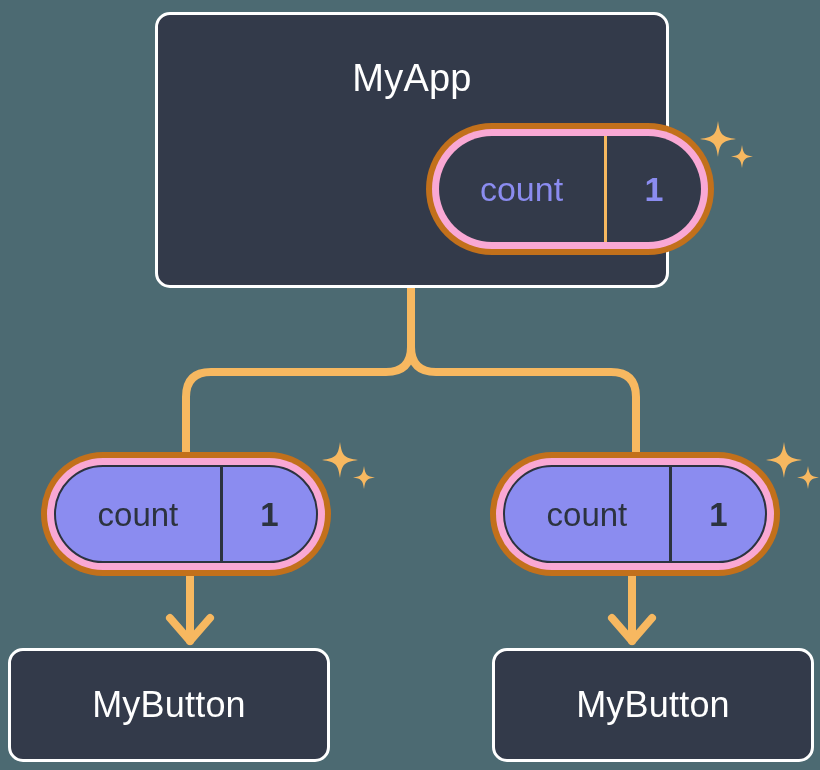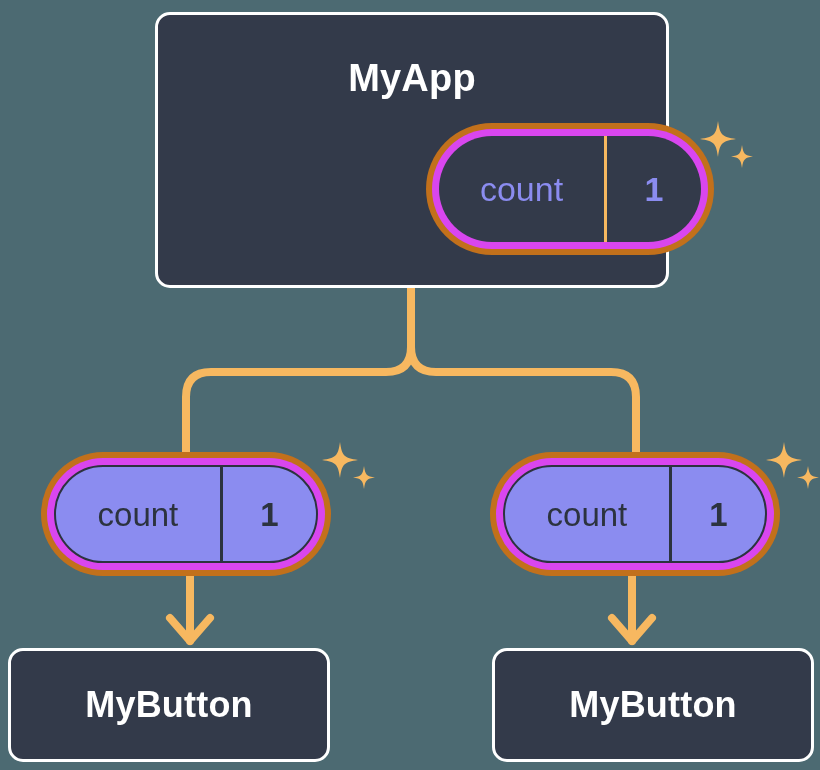--- a/index.html
+++ b/index.html
@@ -37,21 +37,21 @@
     background: #333a4a;
     border: 3px solid #ffffff;
     border-radius: 15px;
     display: flex;
     align-items: center;
     justify-content: center;
   }
   .card-title {
     color: #ffffff;
     font-size: 38px;
-    font-weight: 700;
+    font-weight: 400;
     letter-spacing: 0.2px;
     line-height: 1;
   }
 
   #card-myapp {
     left: 155px;
     top: 12px;
     width: 514px;
     height: 276px;
     display: block;
@@ -87,21 +87,21 @@
     box-sizing: border-box;
     border-radius: 999px;
     background: #c2701b;              
     padding: 6px;
   }
   .pill-mid {
     box-sizing: border-box;
     width: 100%;
     height: 100%;
     border-radius: 999px;
-    background: #d946ef;              
+    background: #f9a8d4;              
     padding: 7px;
   }
   .pill-inner {
     box-sizing: border-box;
     width: 100%;
     height: 100%;
     border-radius: 999px;
     display: flex;
     align-items: stretch;
     overflow: hidden;

